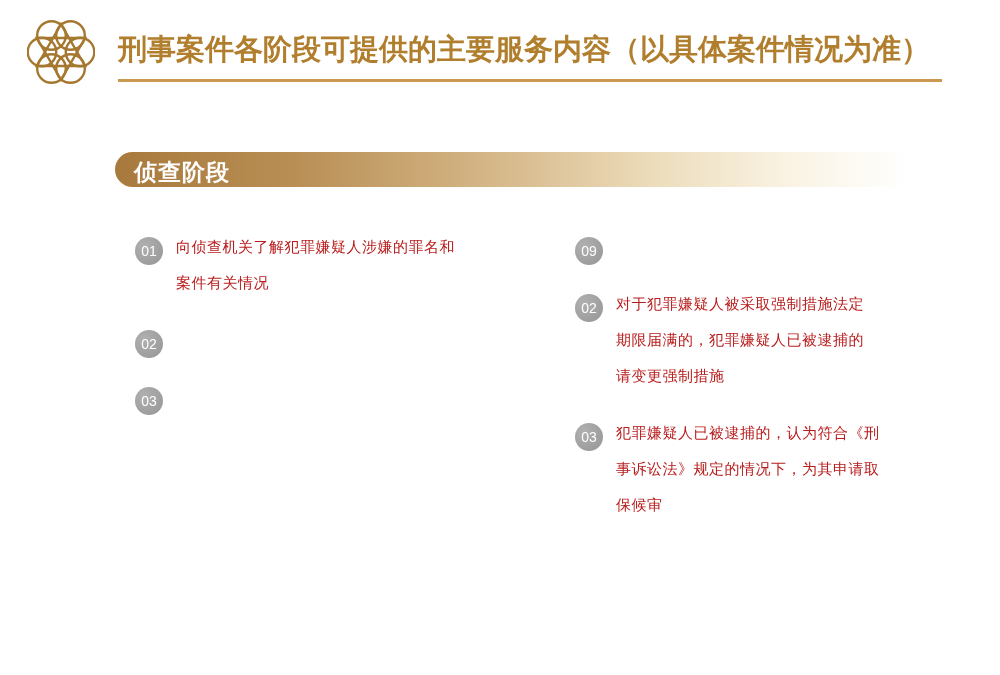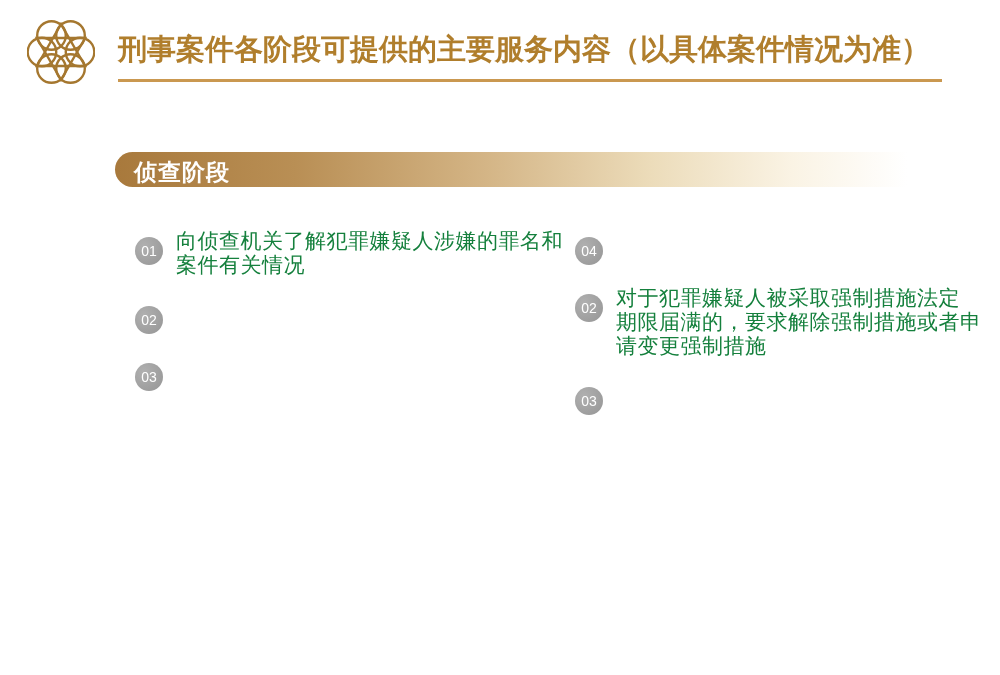--- a/index.html
+++ b/index.html
@@ -93,23 +93,23 @@
     margin-right: 13px;
     border-radius: 50%;
     background: radial-gradient(circle at 32% 32%, #b0b0b0, #9c9c9c 75%);
     color: #ffffff;
     font-size: 14px;
     line-height: 28px;
     text-align: center;
   }
 
   .item-text {
-    font-size: 21px;
-    line-height: 24px;
-    color: #15803d;
+    font-size: 15px;
+    line-height: 36px;
+    color: #b91c1c;
     letter-spacing: 0.5px;
     white-space: pre-line;
   }
 </style>
 </head>
 <body>
 
 <div class="page">
 
   <span class="logo">
@@ -143,28 +143,31 @@
       <div class="item">
         <span class="num-badge">02</span>
       </div>
       <div class="item">
         <span class="num-badge">03</span>
       </div>
     </div>
 
     <div class="col">
       <div class="item">
-        <span class="num-badge">04</span>
+        <span class="num-badge">09</span>
       </div>
       <div class="item">
         <span class="num-badge">02</span>
         <span class="item-text">对于犯罪嫌疑人被采取强制措施法定
-期限届满的，要求解除强制措施或者申
+期限届满的，犯罪嫌疑人已被逮捕的
 请变更强制措施</span>
       </div>
       <div class="item">
         <span class="num-badge">03</span>
+        <span class="item-text">犯罪嫌疑人已被逮捕的，认为符合《刑
+事诉讼法》规定的情况下，为其申请取
+保候审</span>
       </div>
     </div>
 
   </div>
 
 </div>
 
 </body></html>

